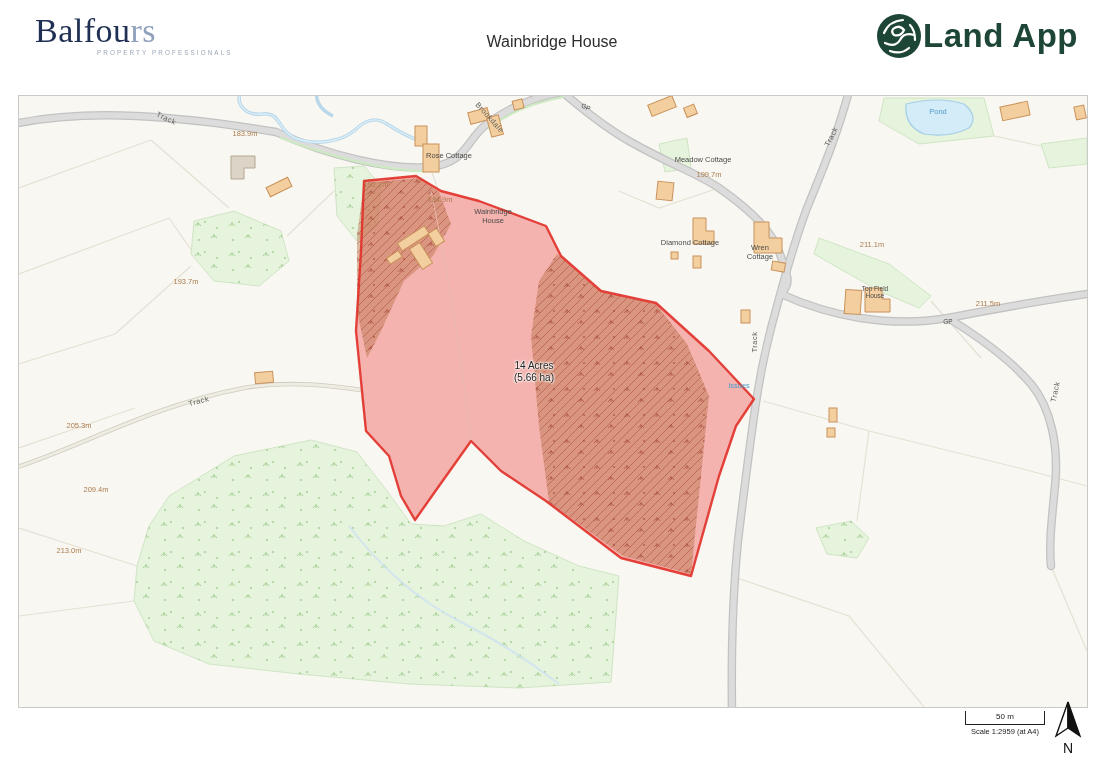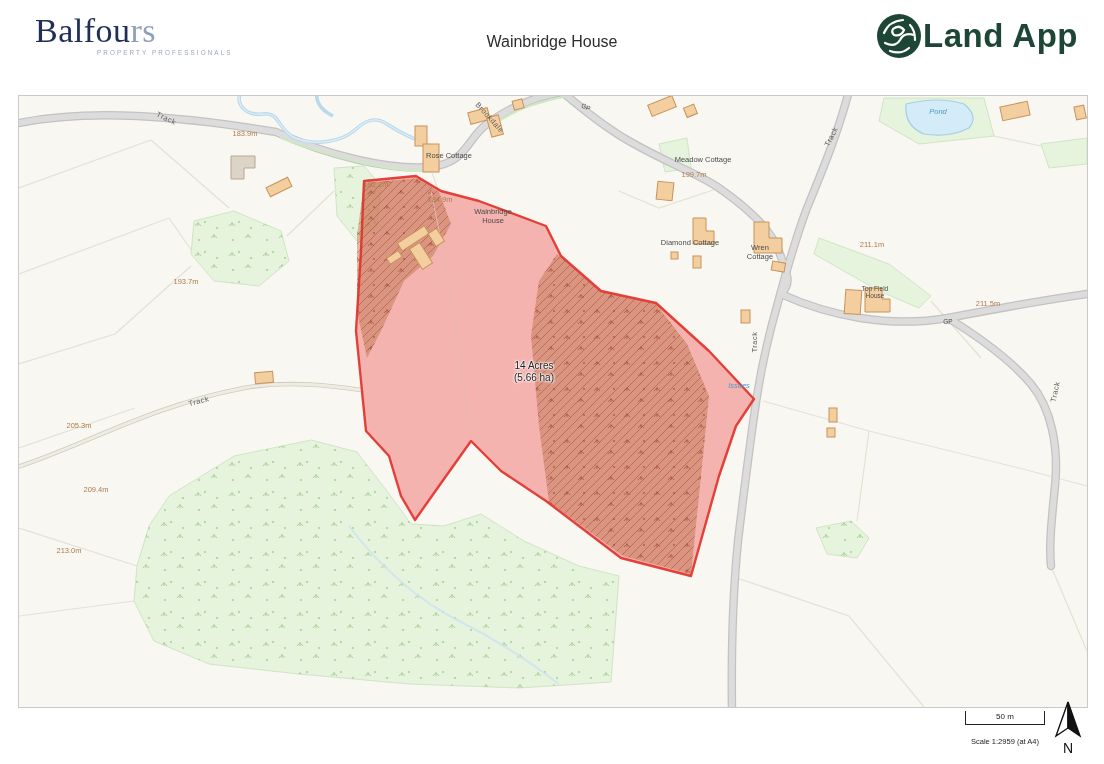--- a/index.html
+++ b/index.html
@@ -19,31 +19,31 @@
   
   #map{position:absolute;left:18px;top:95px;width:1068px;height:611px;background:#f8f7f2;
     border:1px solid #c9c9c9;overflow:hidden;}
   #map svg{position:absolute;left:0;top:0;}
   #map-labels{position:absolute;left:0;top:0;width:100%;height:100%;}
   .map-label{position:absolute;white-space:pre-line;text-align:center;line-height:1.15;pointer-events:none;}
   .map-label.elev{font-size:7.5px;color:#ad7c4e;}
   .map-label.place{font-size:7.5px;color:#4a4a48;}
   .map-label.place-sm{font-size:6.5px;color:#4a4a48;}
   .map-label.road{font-size:7.5px;color:#5c5c58;letter-spacing:.5px;}
-  .map-label.water{font-size:7.5px;color:#4e9bc8;font-style:italic;}
+  .map-label.water{font-size:7.5px;color:#4e9bc8;}
   .map-label.area{font-size:10px;color:#222;
     text-shadow:0 0 2px #fff,0 0 2px #fff,0 0 3px #fff,0 0 3px #fff;}
 
   
   .credits{position:absolute;left:28px;top:715px;font-size:7.5px;color:#333;line-height:11px;}
   .scalebar{position:absolute;left:965px;top:711px;width:80px;text-align:center;}
   .scalebar .bracket{position:relative;height:13px;border-left:1.5px solid #222;
     border-right:1.5px solid #222;border-bottom:1.5px solid #222;}
   .scalebar .dist{position:absolute;left:0;right:0;top:1px;font-size:8px;color:#222;}
-  .scalebar .ratio{font-size:7.5px;color:#222;margin-top:12px;white-space:nowrap;}
+  .scalebar .ratio{font-size:7.5px;color:#222;margin-top:2px;white-space:nowrap;}
   .north{position:absolute;left:1052px;top:700px;width:32px;text-align:center;}
   .north .n-label{font-size:14px;color:#111;display:block;margin-top:-2px;}
 </style>
 </head>
 <body>
 
 <div id="page">
 
   <div class="balfours">
     <div class="word"><span>Balfou</span><span class="accent">rs</span></div>
@@ -221,21 +221,21 @@
         </g>
       </g>
     </svg>
     <div id="map-labels">
         <span class="map-label road" style="left: 147px; top: 23px; transform: translate(-50%, -50%) rotate(25deg);">Track</span>
         <span class="map-label elev" style="left: 226px; top: 38px; transform: translate(-50%, -50%) rotate(0deg);">183.9m</span>
         <span class="map-label road" style="left: 470px; top: 22px; transform: translate(-50%, -50%) rotate(48deg);">Brookdale</span>
         <span class="map-label place-sm" style="left: 567px; top: 11px; transform: translate(-50%, -50%) rotate(25deg);">GP</span>
         <span class="map-label place" style="left: 430px; top: 60px; transform: translate(-50%, -50%) rotate(0deg);">Rose Cottage</span>
         <span class="map-label place" style="left: 684px; top: 64px; transform: translate(-50%, -50%) rotate(0deg);">Meadow Cottage</span>
-        <span class="map-label elev" style="left: 675px; top: 79px; transform: translate(-50%, -50%) rotate(0deg);">199.7m</span>
+        <span class="map-label elev" style="left: 690px; top: 79px; transform: translate(-50%, -50%) rotate(0deg);">199.7m</span>
         <span class="map-label road" style="left: 813px; top: 41px; transform: translate(-50%, -50%) rotate(-63deg);">Track</span>
         <span class="map-label water" style="left: 919px; top: 16px; transform: translate(-50%, -50%) rotate(0deg);">Pond</span>
         <span class="map-label place" style="left: 667px; top: 147px; transform: translate(-50%, -50%) rotate(0deg); padding-left: 8px;">Diamond Cottage</span>
         <span class="map-label place" style="left: 741px; top: 157px; transform: translate(-50%, -50%) rotate(0deg);">Wren
 Cottage</span>
         <span class="map-label elev" style="left: 853px; top: 149px; transform: translate(-50%, -50%) rotate(0deg);">211.1m</span>
         <span class="map-label place-sm" style="left: 856px; top: 196px; transform: translate(-50%, -50%) rotate(0deg);">Top Field
 House</span>
         <span class="map-label elev" style="left: 969px; top: 208px; transform: translate(-50%, -50%) rotate(0deg);">211.5m</span>
         <span class="map-label place-sm" style="left: 929px; top: 226px; transform: translate(-50%, -50%) rotate(0deg);">GP</span>

